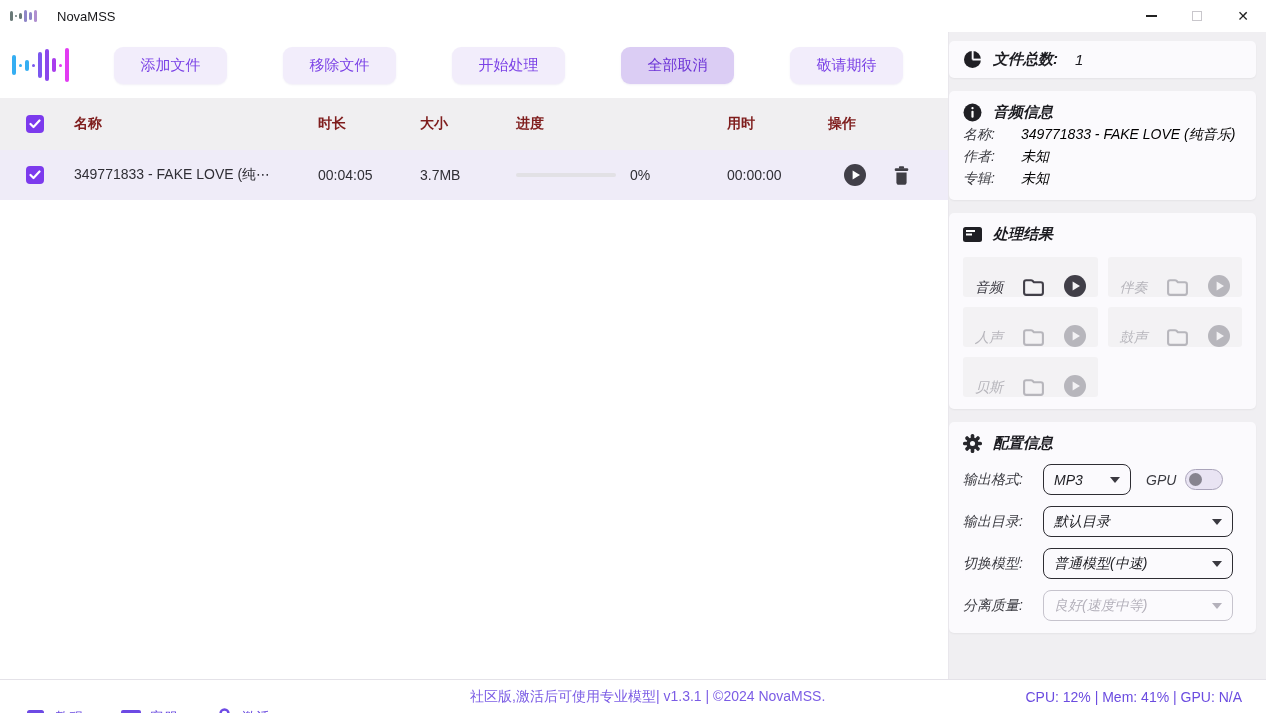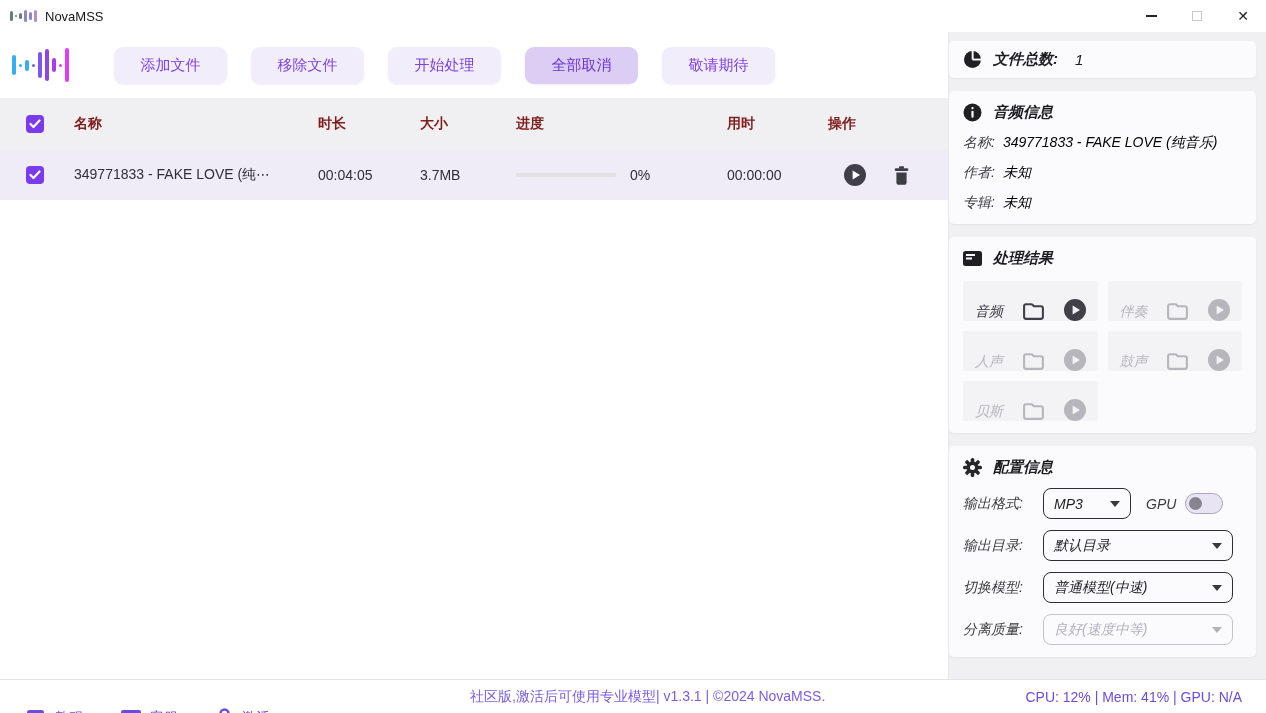--- a/index.html
+++ b/index.html
@@ -3,41 +3,41 @@
 <meta charset="utf-8">
 <style>
   * { margin:0; padding:0; box-sizing:border-box; }
   html,body { width:1266px; height:713px; overflow:hidden; background:#fff;
     font-family:"Liberation Sans","DejaVu Sans",sans-serif; color:#2f2e35; font-size:14px; }
 
   .window { width:1266px; height:713px; display:flex; flex-direction:column; background:#fff; }
 
   
   .titlebar { height:32px; display:flex; align-items:center; padding-left:10px; background:#fff; flex:0 0 auto; }
-  .title-text { margin-left:8px; font-size:13px; color:#17171a; }
+  .title-text { margin-left:20px; font-size:13px; color:#17171a; }
   .win-controls { margin-left:auto; display:flex; height:32px; }
   .win-btn { width:46px; height:32px; display:flex; align-items:center; justify-content:center; cursor:pointer; }
   .glyph-min { width:11px; height:1.5px; background:#222; display:block; }
   .glyph-max { width:10px; height:10px; border:1.4px solid #c9c7cc; display:block; }
   .glyph-close { font-size:14px; color:#222; line-height:1; }
 
   
   .wave { display:flex; align-items:center; gap:2px; }
   .wave i { display:block; width:3px; border-radius:2px; }
   .wave .dot { width:2px; height:2px; border-radius:50%; }
 
   
   .content { flex:1 1 auto; display:flex; min-height:0; }
   .main { width:948px; flex:0 0 948px; display:flex; flex-direction:column; background:#fff; }
 
   .toolbar { height:66px; display:flex; align-items:center; padding-left:12px; }
   .logo { display:flex; align-items:center; gap:3px; width:66px; height:40px; }
   .logo i { display:block; width:4px; border-radius:3px; }
   .logo .dot { width:3px; height:3px; border-radius:50%; }
-  .tb-btn { margin-left:24px; width:113px; height:37px; border:none; border-radius:9px;
+  .tb-btn { margin-left:56px; width:113px; height:37px; border:none; border-radius:9px;
     background:#f2edfb; color:#7b42e6; font-size:15px; font-family:inherit; cursor:pointer;
     box-shadow:0 1px 2px rgba(80,50,150,.08); }
   .tb-btn.first { margin-left:36px; }
   .tb-btn.active { background:#dbcdf4; color:#6c33d6; }
 
   
   .tgrid { display:grid; grid-template-columns:65px 253px 102px 96px 211px 101px 1fr; align-items:center; }
   .thead { height:52px; background:#f0eff1; font-weight:700; color:#7f1d1d; }
   .trow  { height:50px; background:#efecf8; }
   .cell-check { padding-left:26px; }
@@ -51,21 +51,21 @@
   .actions-cell { display:flex; align-items:center; gap:27px; padding-left:16px; }
   .icon-btn { background:none; border:none; padding:0; cursor:pointer; display:flex; align-items:center; }
   .table-rest { flex:1; background:#fff; }
 
   
   .sidebar { flex:1; background:#f0eff2; padding:9px 10px 10px 0; display:flex; flex-direction:column; gap:13px; overflow:hidden; border-left:1px solid #e9e7ec;font-style:italic; }
   .card { background:#fbfafd; border-radius:5px; box-shadow:0 1px 2px rgba(0,0,0,.05); padding:12px 14px; }
   .card-header { display:flex; align-items:center; gap:11px; font-size:15px; font-weight:700; color:#1c1c21; }
   .card.slim { padding:9px 14px; }
 
-  .info-field { display:flex; gap:8px; margin-top:12px; color:#3c3c42; white-space:nowrap; }
+  .info-field { display:flex; gap:26px; margin-top:4px; color:#3c3c42; white-space:nowrap; }
   .info-field .fv { color:#000000; }
 
   .results-grid { display:grid; grid-template-columns:1fr 1fr; gap:10px; margin-top:13px; }
   .result-cell { height:40px; background:#f3f2f4; border-radius:3px; display:flex; align-items:flex-end;
     justify-content:space-between; padding:0 12px; }
   .result-cell .rlabel { color:#3c3b43; }
   .result-cell.disabled .rlabel { color:#b7b6bc; }
   .result-cell .ic { color:#413f48; }
   .result-cell.disabled .ic { color:#b7b6bc; }
 

